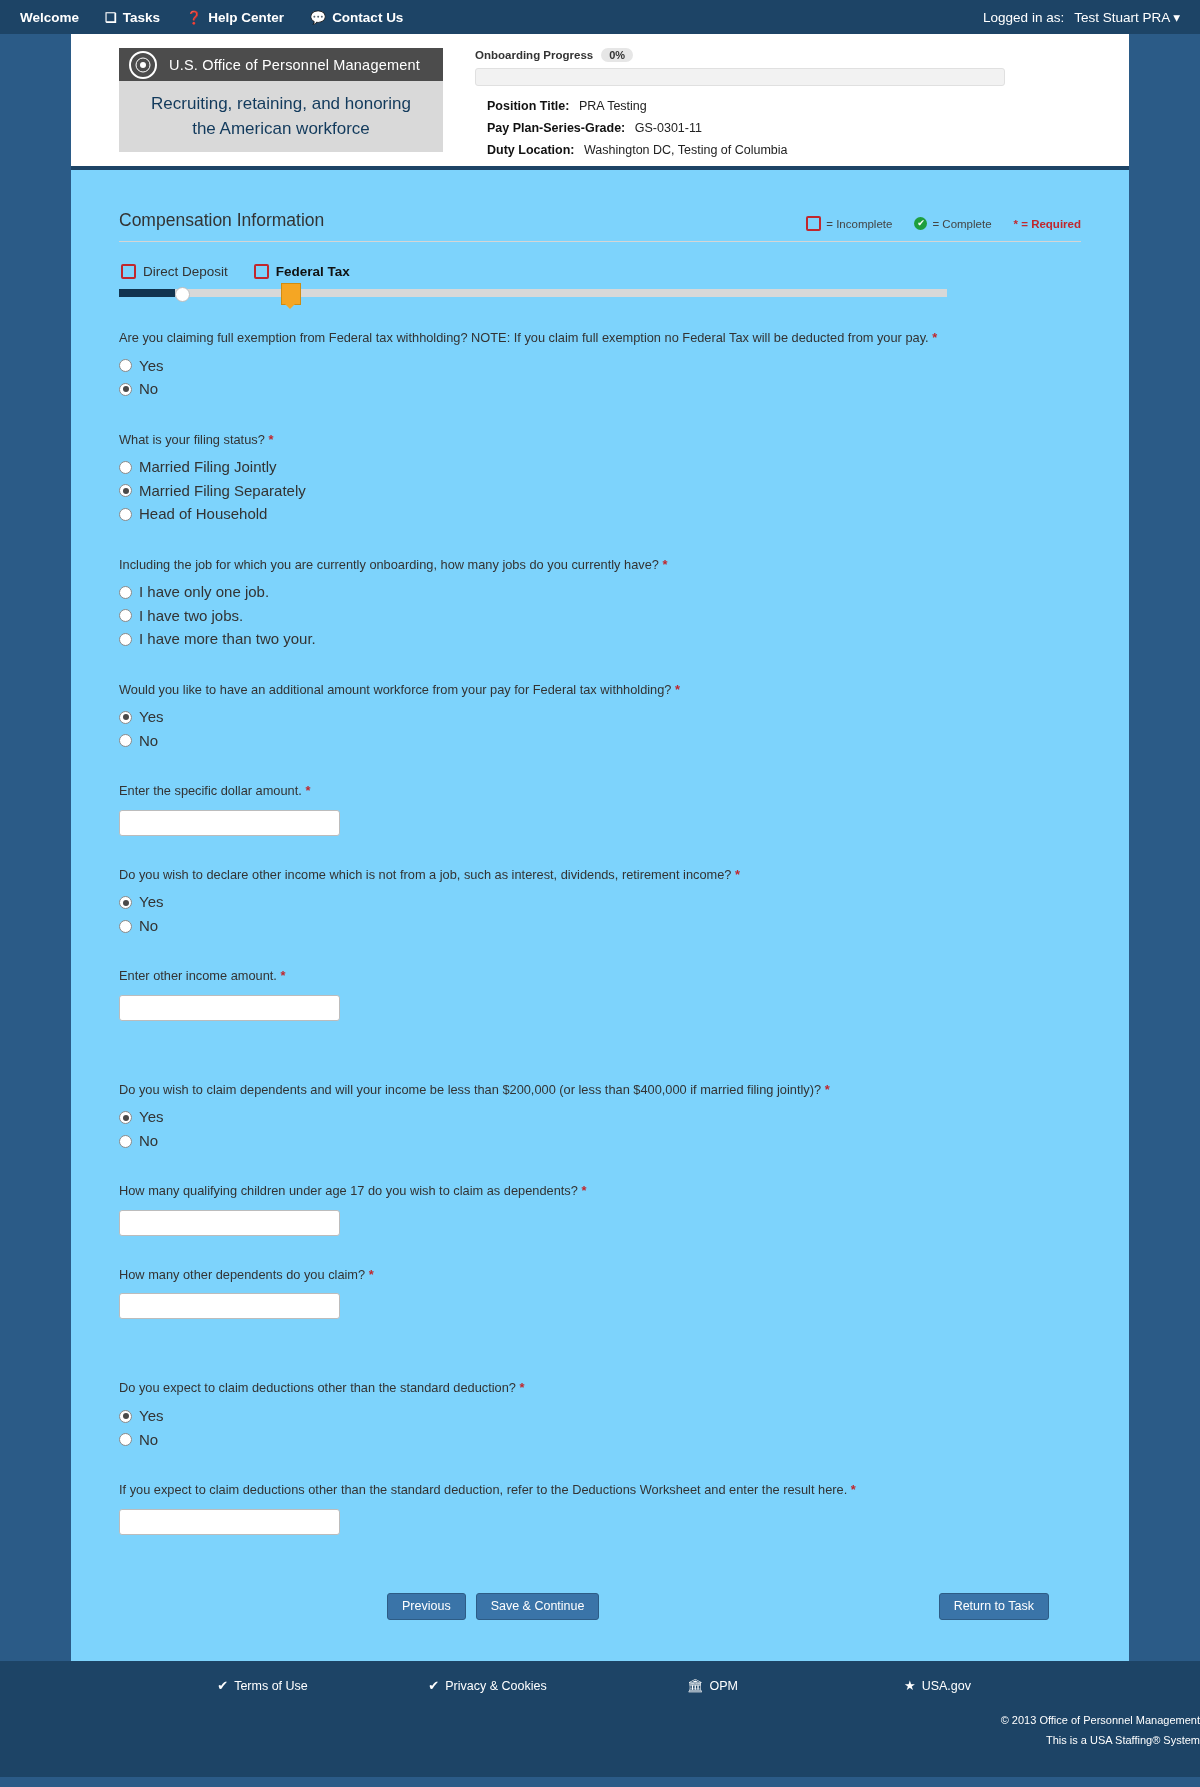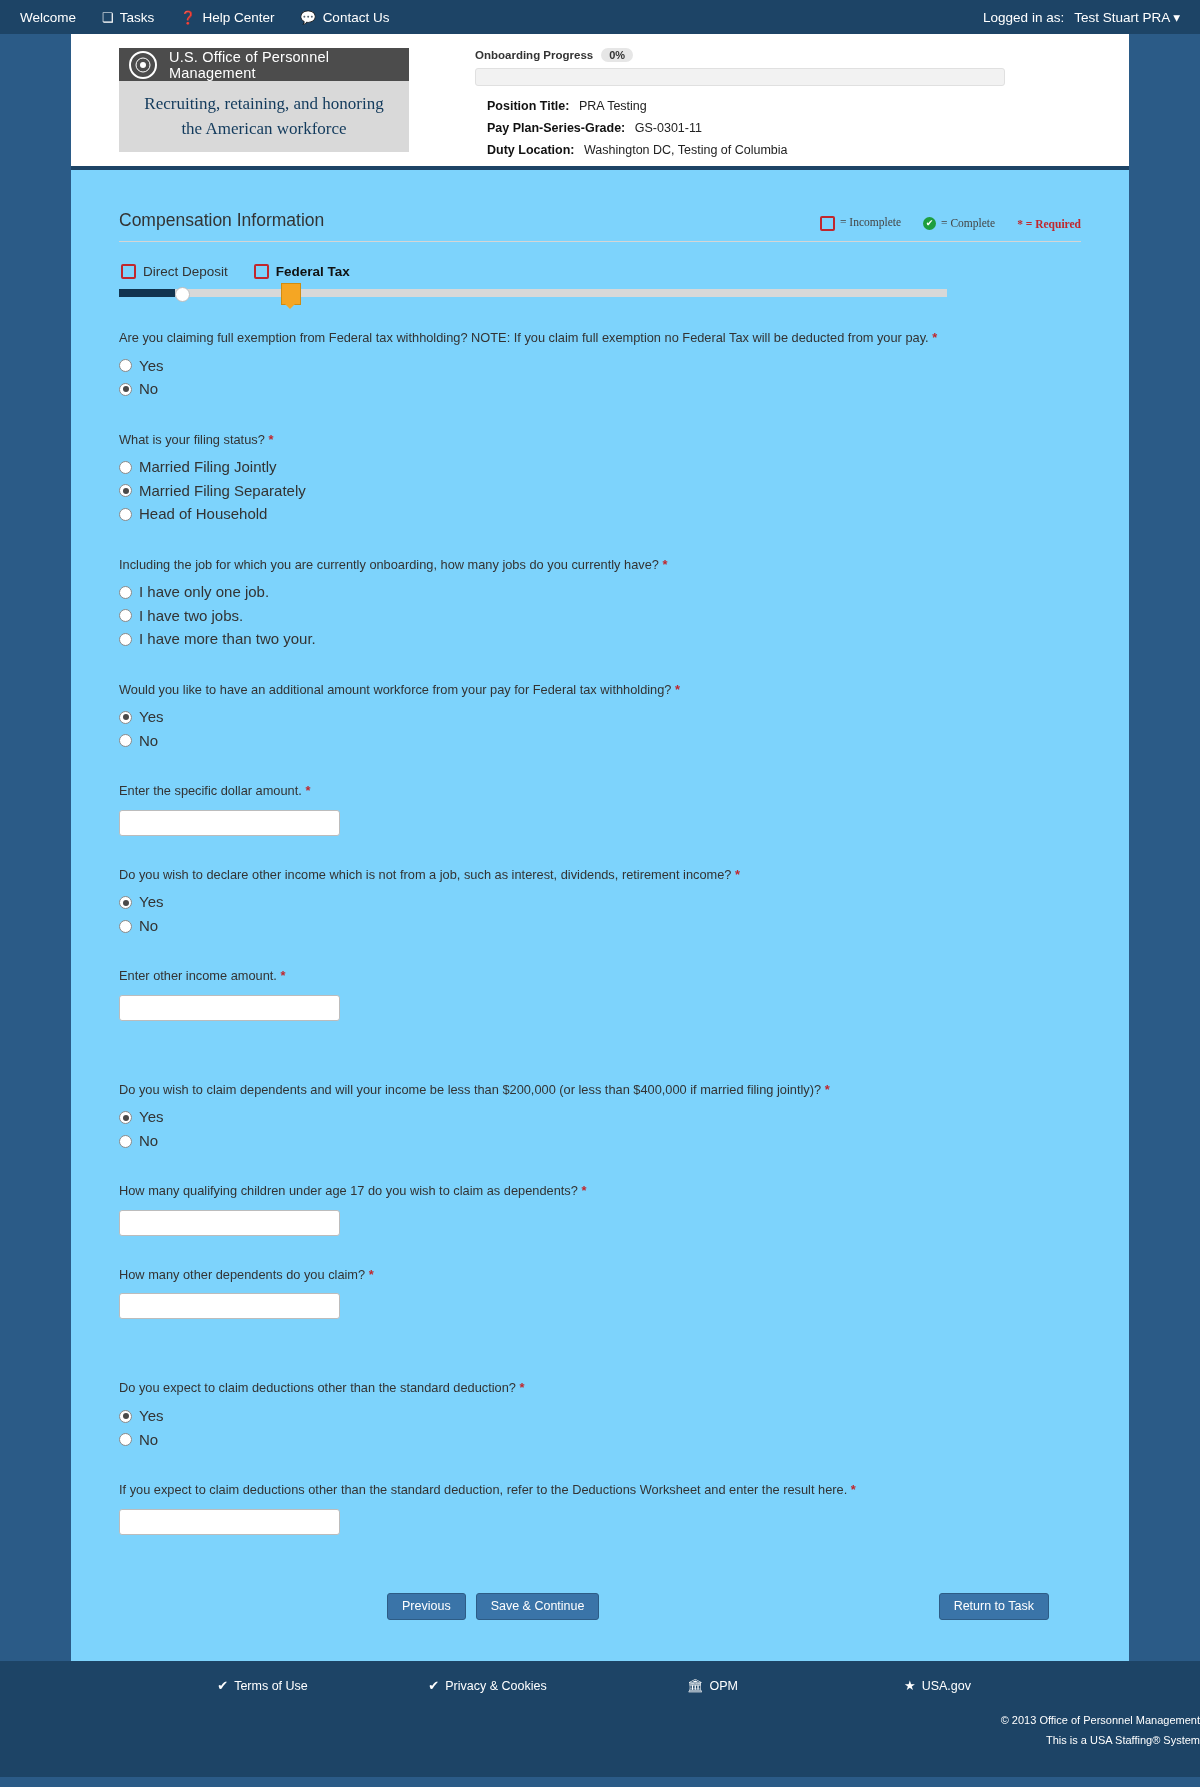--- a/index.html
+++ b/index.html
@@ -35,20 +35,21 @@
     align-items: center;
     gap: 26px;
   }
   .topnav .nav-item {
     display: flex;
     align-items: center;
     gap: 6px;
     color: #ffffff;
     text-decoration: none;
     white-space: nowrap;
+    font-weight: bold;
   }
   .topnav .nav-right {
     margin-left: auto;
     display: flex;
     align-items: center;
     gap: 10px;
     font-size: 13.5px;
   }
   .topnav .nav-right .label { color: #ffffff; }
   .topnav .nav-right .user { color: #ffffff; }
@@ -65,21 +66,21 @@
     padding: 16px 0 0 0;
     border-bottom: 4px solid #1d4466;
     height: 136px;
     box-sizing: border-box;
     position: relative;
   }
   .brand {
     position: absolute;
     left: 48px;
     top: 14px;
-    width: 290px;
+    width: 324px;
   }
   .brand-top {
     background: #4c4c4c;
     color: #ffffff;
     height: 33px;
     display: flex;
     align-items: center;
     gap: 12px;
     padding-left: 10px;
     box-sizing: border-box;
@@ -95,21 +96,20 @@
   }
   .brand-top .t { font-size: 14.5px; letter-spacing: .2px; }
   .brand-bottom {
     background: #d9d9d9;
     color: #123a5c;
     height: 71px;
     display: flex; flex-direction: column; align-items: center; justify-content: center;
     font-size: 17px;
     line-height: 1.45;
     text-align: center;
-    font-family: Liberation Serif, serif;
   }
   .progress-block {
     position: absolute;
     left: 404px;
     top: 14px;
     width: 530px;
   }
   .progress-label-row {
     display: flex; align-items: center; gap: 8px;
     font-size: 11.5px;
@@ -163,21 +163,21 @@
     color: #333333;
   }
   .legend {
     margin-left: auto;
     display: flex;
     align-items: center;
     gap: 22px;
     font-size: 11.5px;
     color: #444444;
   }
-  .legend span.item { display: flex; align-items: flex-start; gap: 5px; font-family: Liberation Serif, serif; }
+  .legend span.item { display: flex; align-items: center; gap: 5px; }
   .o-incomplete {
     display: inline-block; width: 11px; height: 11px;
     border: 2px solid #c1272d; border-radius: 2px;
   }
   .o-complete {
     display: inline-block; width: 13px; height: 13px;
     border-radius: 50%;
     background: #1e9e3e;
     color: #ffffff;
     font-size: 9px;

